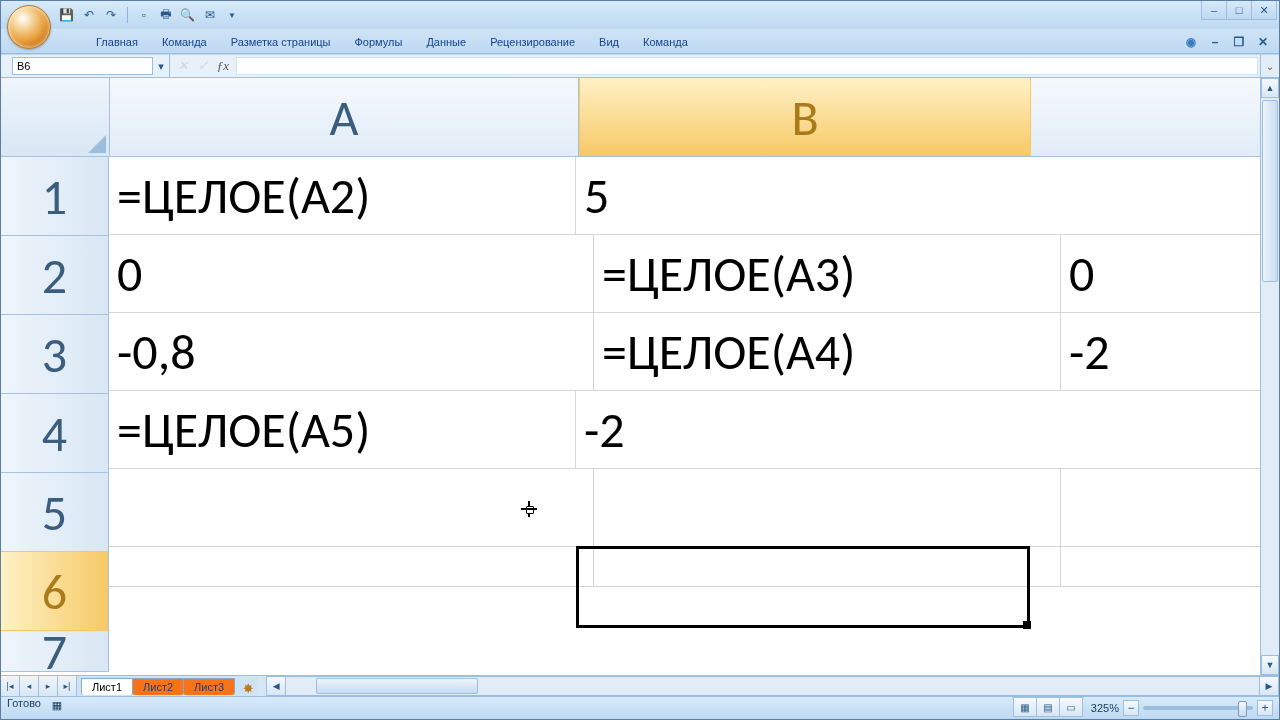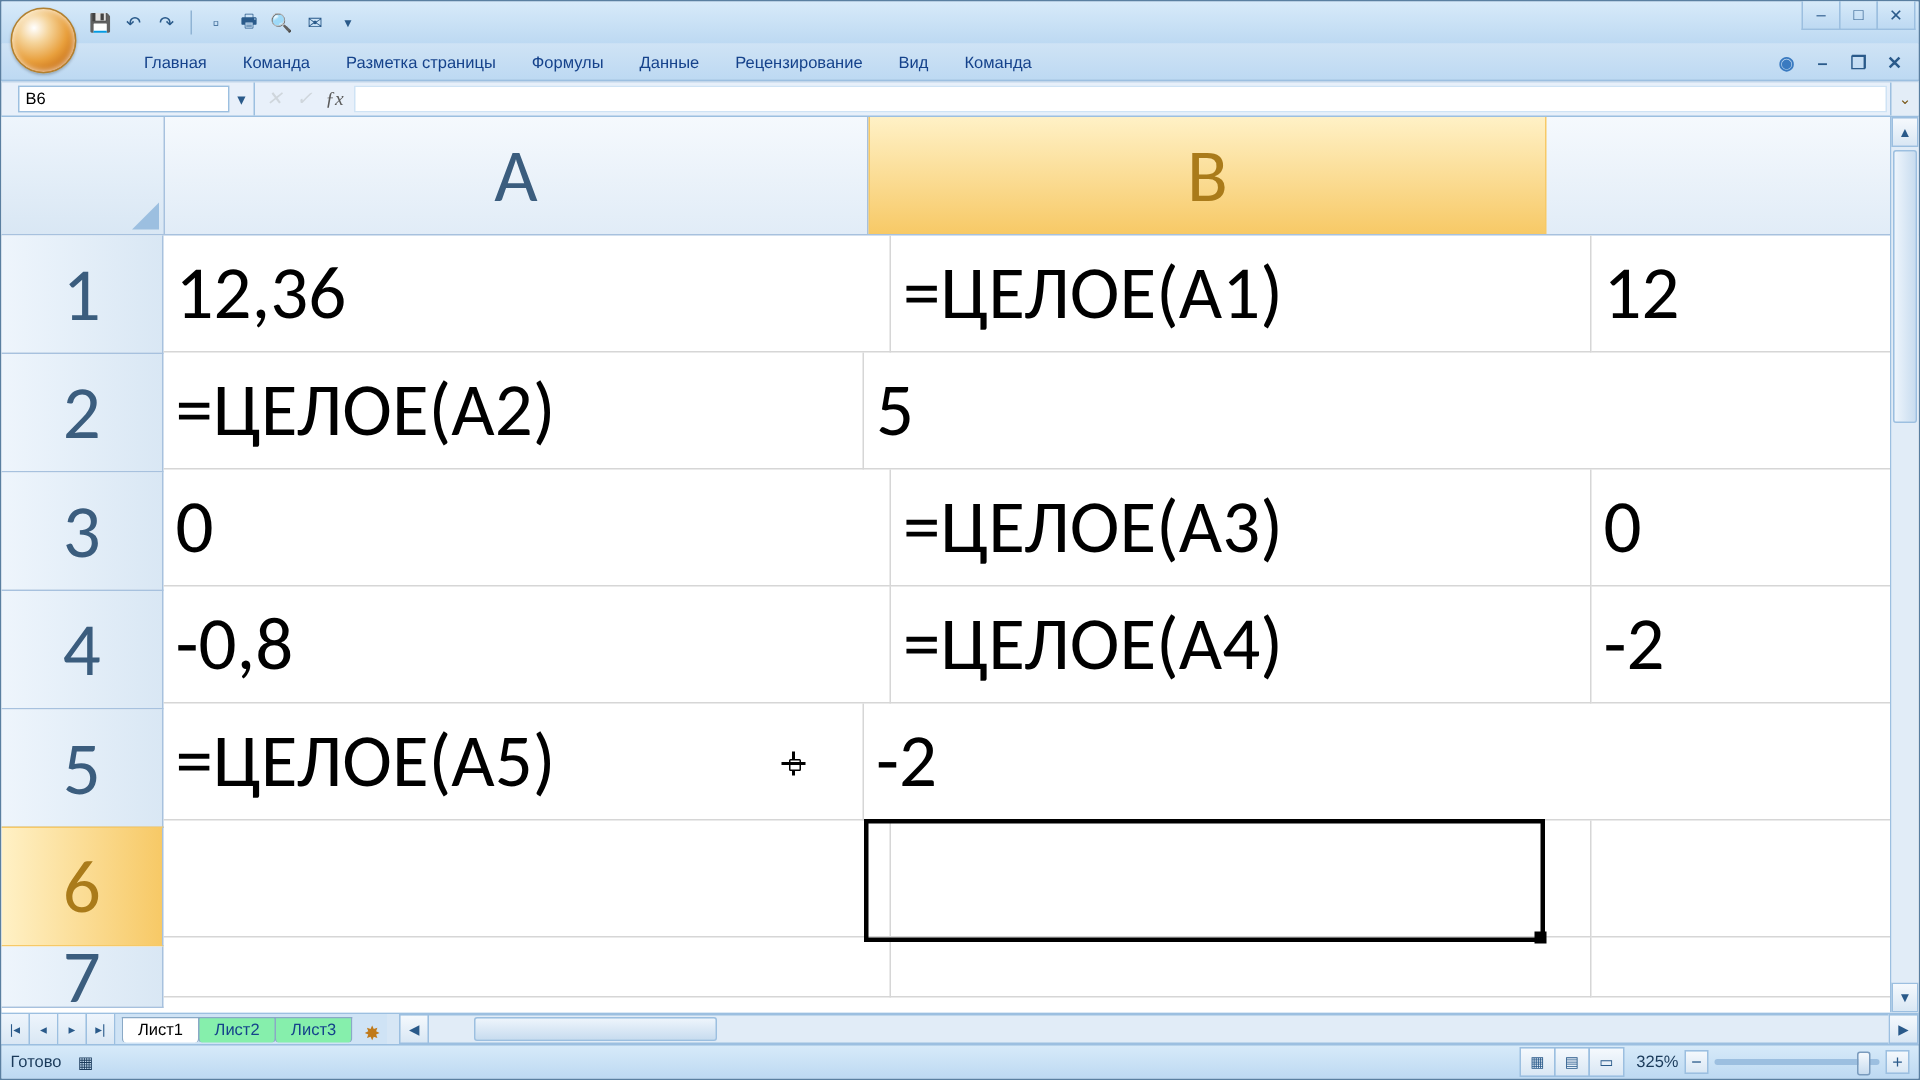--- a/index.html
+++ b/index.html
@@ -57,29 +57,29 @@
   
   .vscroll{position:absolute;right:0;top:0;bottom:0;width:18px;background:#e8f0fa;border-left:1px solid #9cbfe0;display:flex;flex-direction:column}
   .vscroll .sbtn{height:18px;background:linear-gradient(#f5f9fd,#d9e7f4);border:1px solid #9cbfe0;margin:0;display:flex;align-items:center;justify-content:center;color:#2a5a8a;font-size:9px}
   .vscroll .track{flex:1;background:#e1ecf7;position:relative}
   .vscroll .thumb{position:absolute;left:1px;right:1px;top:2px;height:180px;background:linear-gradient(90deg,#eef5fc,#c8dcef);border:1px solid #9cbfe0;border-radius:2px}
   
   .bottom-strip{height:20px;background:#d6e6f5;border-top:1px solid #9cbfe0;display:flex;align-items:stretch}
   .tab-nav{display:flex}
   .tab-nav .nbt{width:18px;border-right:1px solid #9cbfe0;display:flex;align-items:center;justify-content:center;color:#2a5a8a;font-size:9px;background:linear-gradient(#eef5fc,#d9e7f4)}
   .sheet-tabs{display:flex;align-items:flex-end;background:#cfe3f5;padding-left:4px}
-  .sheet-tab{padding:2px 10px;border:1px solid #8aa9c6;border-bottom:none;background:#86efac;color:#15428b;margin-right:-1px;border-radius:0 0 3px 3px;transform:translateY(-1px);font-size:11px}
+  .sheet-tab{padding:2px 10px;border:1px solid #8aa9c6;border-bottom:none;background:#f97316;color:#15428b;margin-right:-1px;border-radius:0 0 3px 3px;transform:translateY(-1px);font-size:11px}
   .sheet-tab.active{background:#fff;font-weight:normal;color:#000}
   .sheet-add{width:20px;height:16px;margin-left:4px;display:flex;align-items:center;justify-content:center;color:#c07a1a;font-size:13px}
   .hscroll{flex:1;display:flex;align-items:center;margin-left:8px}
   .hscroll .sbtn{width:18px;height:18px;background:linear-gradient(#f5f9fd,#d9e7f4);border:1px solid #9cbfe0;display:flex;align-items:center;justify-content:center;color:#2a5a8a;font-size:9px}
   .hscroll .track{flex:1;height:18px;background:#e1ecf7;border-top:1px solid #9cbfe0;border-bottom:1px solid #9cbfe0;position:relative}
   .hscroll .thumb{position:absolute;top:1px;bottom:1px;left:30px;width:160px;background:linear-gradient(#eef5fc,#c8dcef);border:1px solid #9cbfe0;border-radius:2px}
   
-  .statusbar{height:22px;background:linear-gradient(#d7eaf9,#bdd9f2);border-top:1px solid #9cbfe0;display:flex;align-items:center;padding:0 6px;color:#1a3a5a}
+  .statusbar{height:22px;background:linear-gradient(#d7eaf9,#bdd9f2);border-top:1px solid #9cbfe0;display:flex;padding:0 6px;color:#1a3a5a}
   .statusbar .spacer{flex:1}
   .view-btns{display:flex;gap:0;margin-right:8px}
   .view-btns .vbt{width:22px;height:18px;border:1px solid #9cbfe0;margin-left:-1px;background:linear-gradient(#f5f9fd,#d9e7f4);display:flex;align-items:center;justify-content:center;font-size:10px;color:#2a5a8a}
   .zoom{display:flex;align-items:center;gap:4px}
   .zoom .zbar{width:110px;height:4px;background:#9cbfe0;position:relative;border-radius:2px}
   .zoom .zknob{position:absolute;top:-5px;left:95px;width:7px;height:14px;background:linear-gradient(#f5f9fd,#c8dcef);border:1px solid #7a9bbd;border-radius:2px}
   .zoom .zbtn{width:14px;height:14px;border:1px solid #9cbfe0;background:linear-gradient(#f5f9fd,#d9e7f4);display:flex;align-items:center;justify-content:center;font-size:12px;line-height:1;color:#2a5a8a}
   .macro-icon{width:16px;height:16px;margin-left:8px;display:inline-flex;align-items:center;justify-content:center}
 </style>
 </head>
@@ -154,25 +154,20 @@
         <div class="rowh">1</div>
         <div class="rowh">2</div>
         <div class="rowh">3</div>
         <div class="rowh">4</div>
         <div class="rowh">5</div>
         <div class="rowh sel">6</div>
         <div class="rowh" style="height:40px">7</div>
       </div>
       <div class="cells">
         <div class="row">
-          <div class="cell A">12,36</div>
-          <div class="cell B">=ЦЕЛОЕ(A1)</div>
-          <div class="cell C">12</div>
-        </div>
-        <div class="row">
           <div class="cell B">=ЦЕЛОЕ(A2)</div>
           <div class="cell C">5</div>
         </div>
         <div class="row">
           <div class="cell A">0</div>
           <div class="cell B">=ЦЕЛОЕ(A3)</div>
           <div class="cell C">0</div>
         </div>
         <div class="row">
           <div class="cell A">-0,8</div>

